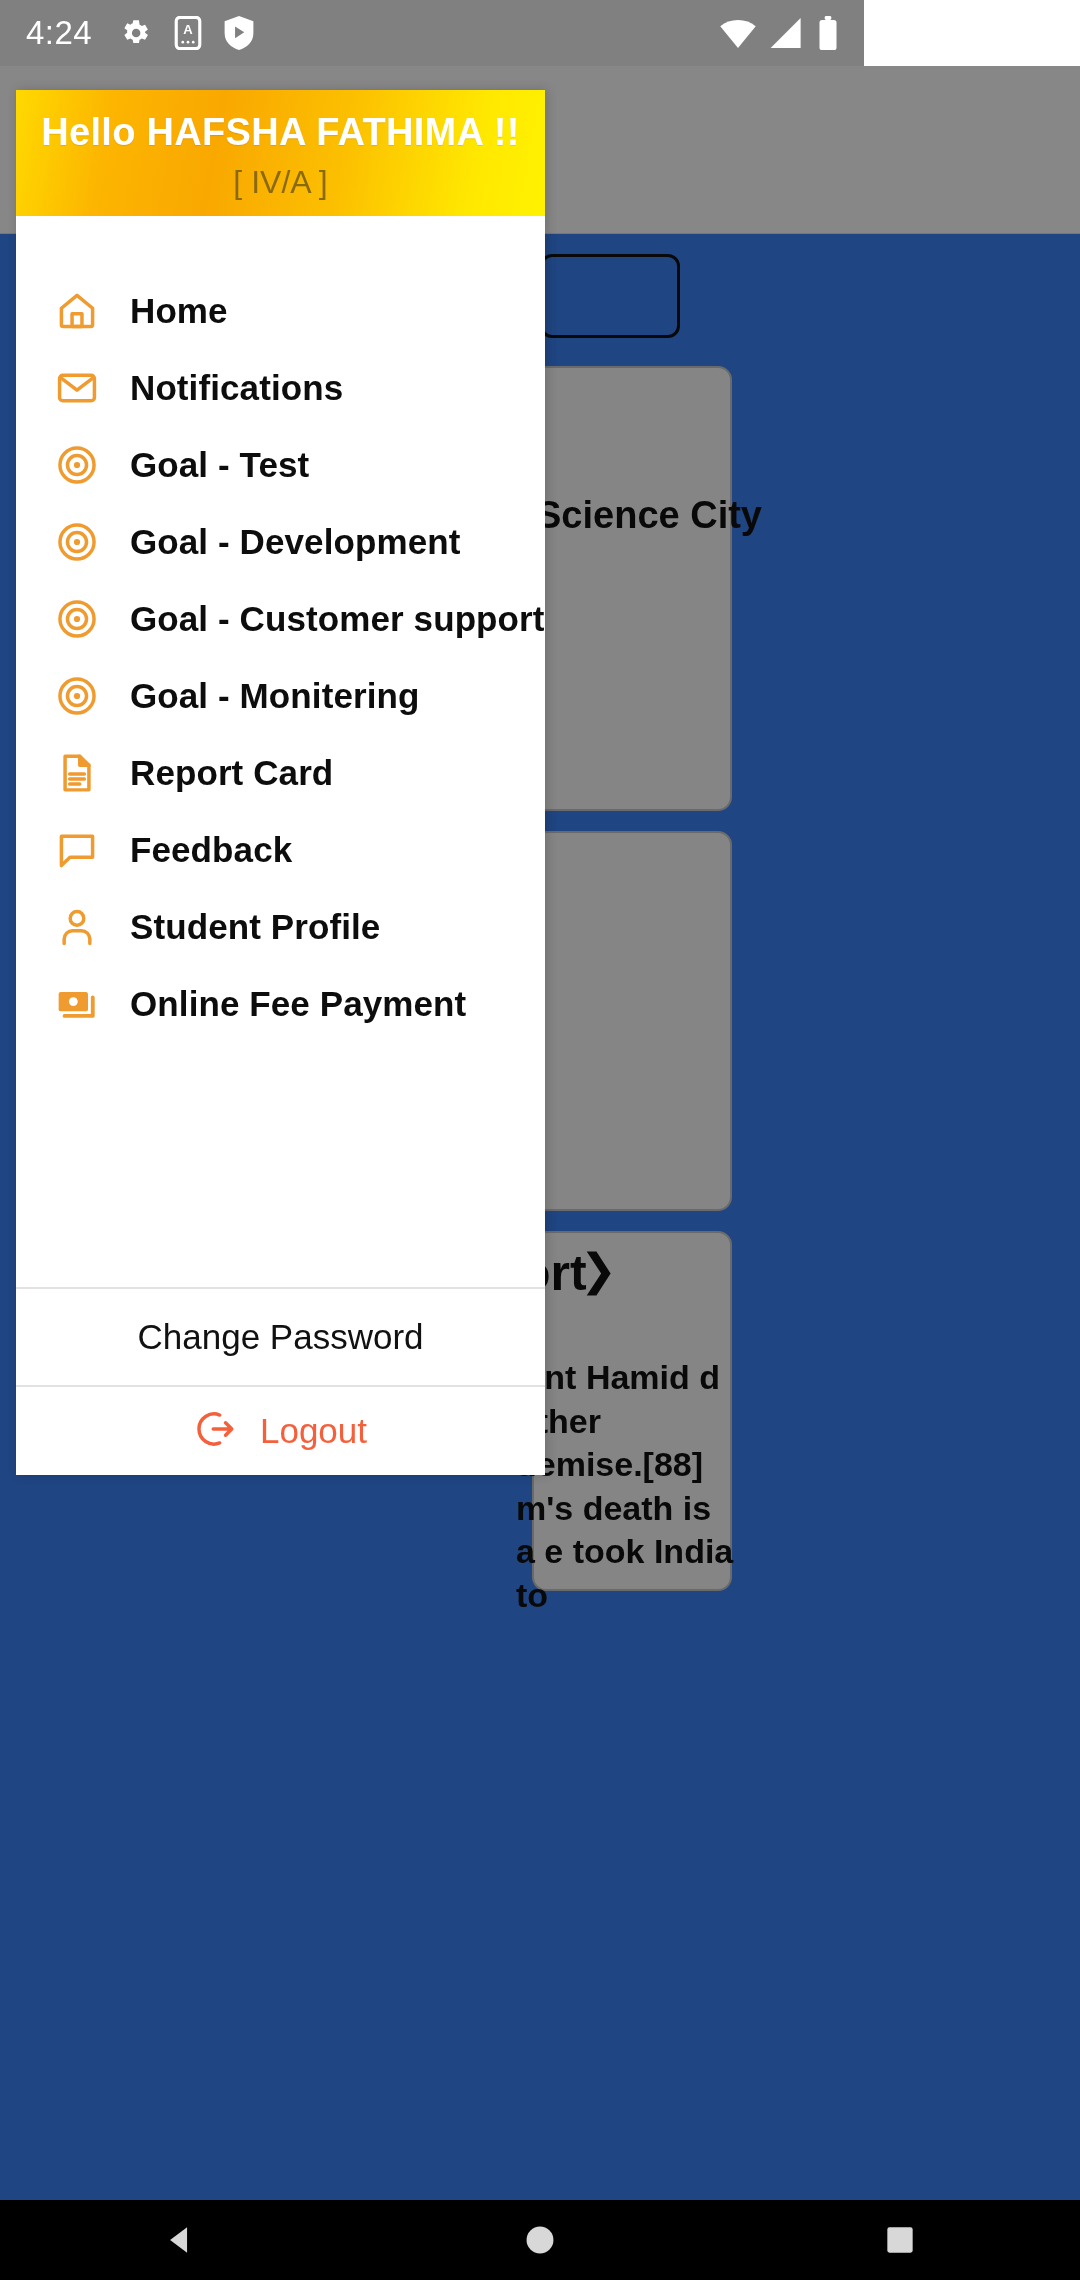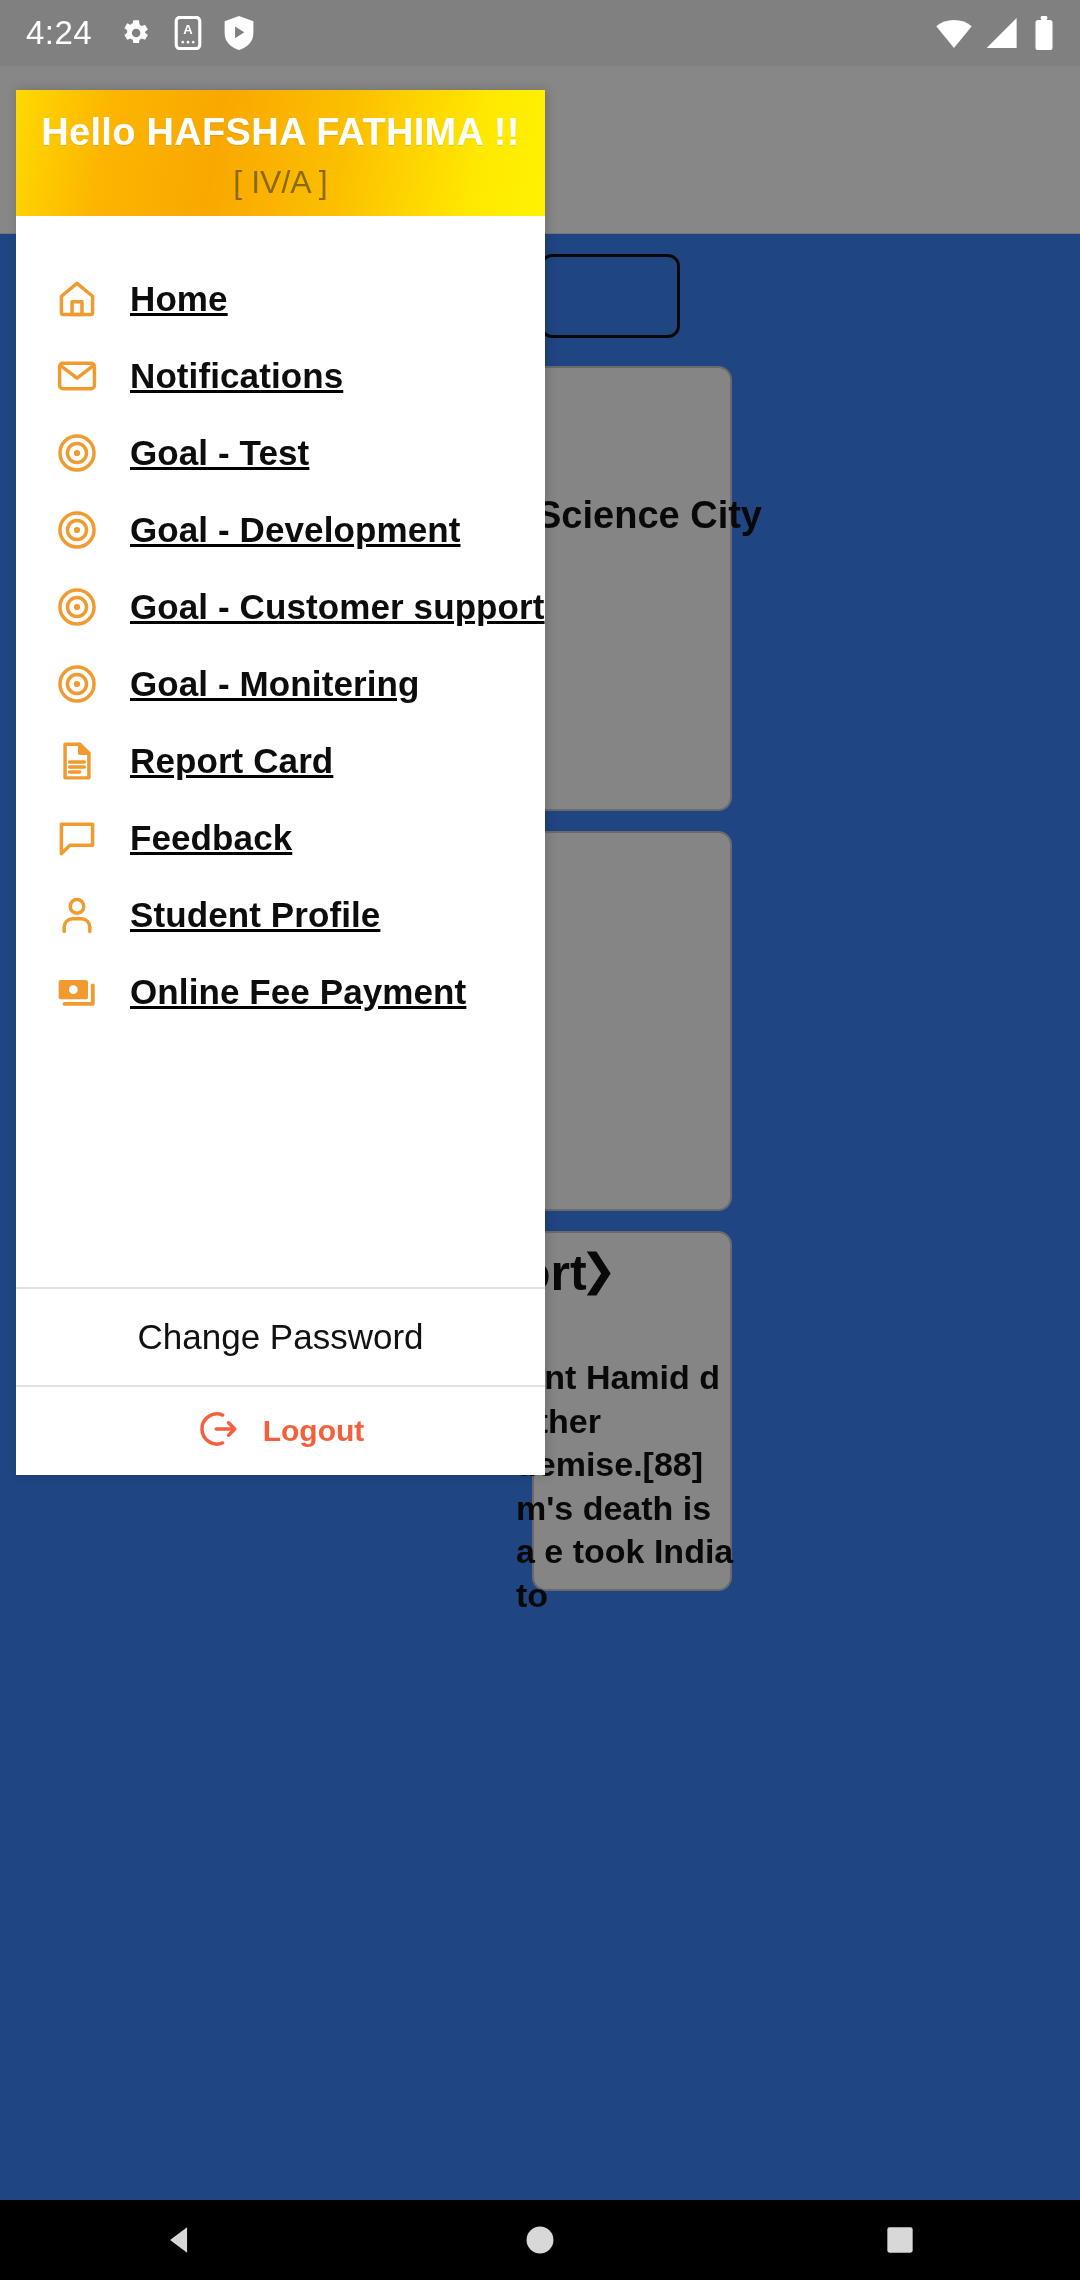--- a/index.html
+++ b/index.html
@@ -6,21 +6,21 @@
   html, body {
     width:1080px; height:2280px;
     background:#000;
     font-family:"Liberation Sans", sans-serif;
     overflow:hidden;
   }
   #screen { position:relative; width:1080px; height:2280px; background:#fff; overflow:hidden; }
 
   
   .statusbar{
-    position:absolute; top:0; left:0; width:1080px; height:66px;
+    position:absolute; top:0; left:0; width:864px; height:66px;
     background:#808080; display:flex; align-items:center;
     padding:0 26px; z-index:40;
   }
   .sb-time{ color:#fff; font-size:33px; font-weight:400; letter-spacing:.5px; }
   .sb-left-icons{ display:flex; align-items:center; gap:22px; margin-left:26px; }
   .sb-right{ margin-left:auto; display:flex; align-items:center; gap:14px; }
   .sb-ico{ display:block; }
 
   
   .bg-page{ position:absolute; top:66px; left:0; width:1080px; height:2134px; background:#3b82f6; z-index:5; }
@@ -66,21 +66,21 @@
   }
   .hdr-greet{
     color:#ffffff; font-size:38px; font-weight:bold; letter-spacing:.3px;
     white-space:nowrap; text-shadow:0 1px 1px rgba(0,0,0,0.10);
     margin-top:6px;
   }
   .hdr-class{
     color:#8a6a11; font-size:32px; font-weight:500; margin-top:10px; white-space:nowrap;
   }
 
-  .menu{ flex:1 1 auto; padding-top:44px; overflow:hidden;text-decoration:underline; }
+  .menu{ flex:1 1 auto; padding-top:56px; overflow:hidden; }
   .menu-item{
     display:flex; align-items:center; height:77px; padding-left:32px; cursor:pointer;
   }
   .mi-icon{
     width:58px; flex:0 0 58px; display:flex; align-items:center; justify-content:center;
   }
   .mi-label{
     margin-left:24px; font-size:35px; font-weight:bold; color:#0d0d0d;
     letter-spacing:.1px; white-space:nowrap;
   }
@@ -88,21 +88,21 @@
   .drawer-footer{ flex:0 0 auto; }
   .foot-divider{ height:2px; background:#e2e2e2; width:100%; }
   .foot-change{
     height:96px; display:flex; align-items:center; justify-content:center;
     font-size:35px; color:#111; font-weight:400; cursor:pointer;
   }
   .foot-logout{
     height:88px; display:flex; align-items:center; justify-content:center;
     gap:22px; cursor:pointer;
   }
-  .foot-logout-label{ font-size:30px; font-weight:bold; color:#f4603c; }
+  .foot-logout-label{ font-size:35px; font-weight:normal; color:#f4603c; }
 
   
   .navbar{
     position:absolute; bottom:0; left:0; width:1080px; height:80px;
     background:#000; display:flex; align-items:center; justify-content:space-around; z-index:60;
   }
   .nav-btn{ width:120px; height:80px; display:flex; align-items:center; justify-content:center; cursor:pointer; }
 </style>
 </head>
 <body>

